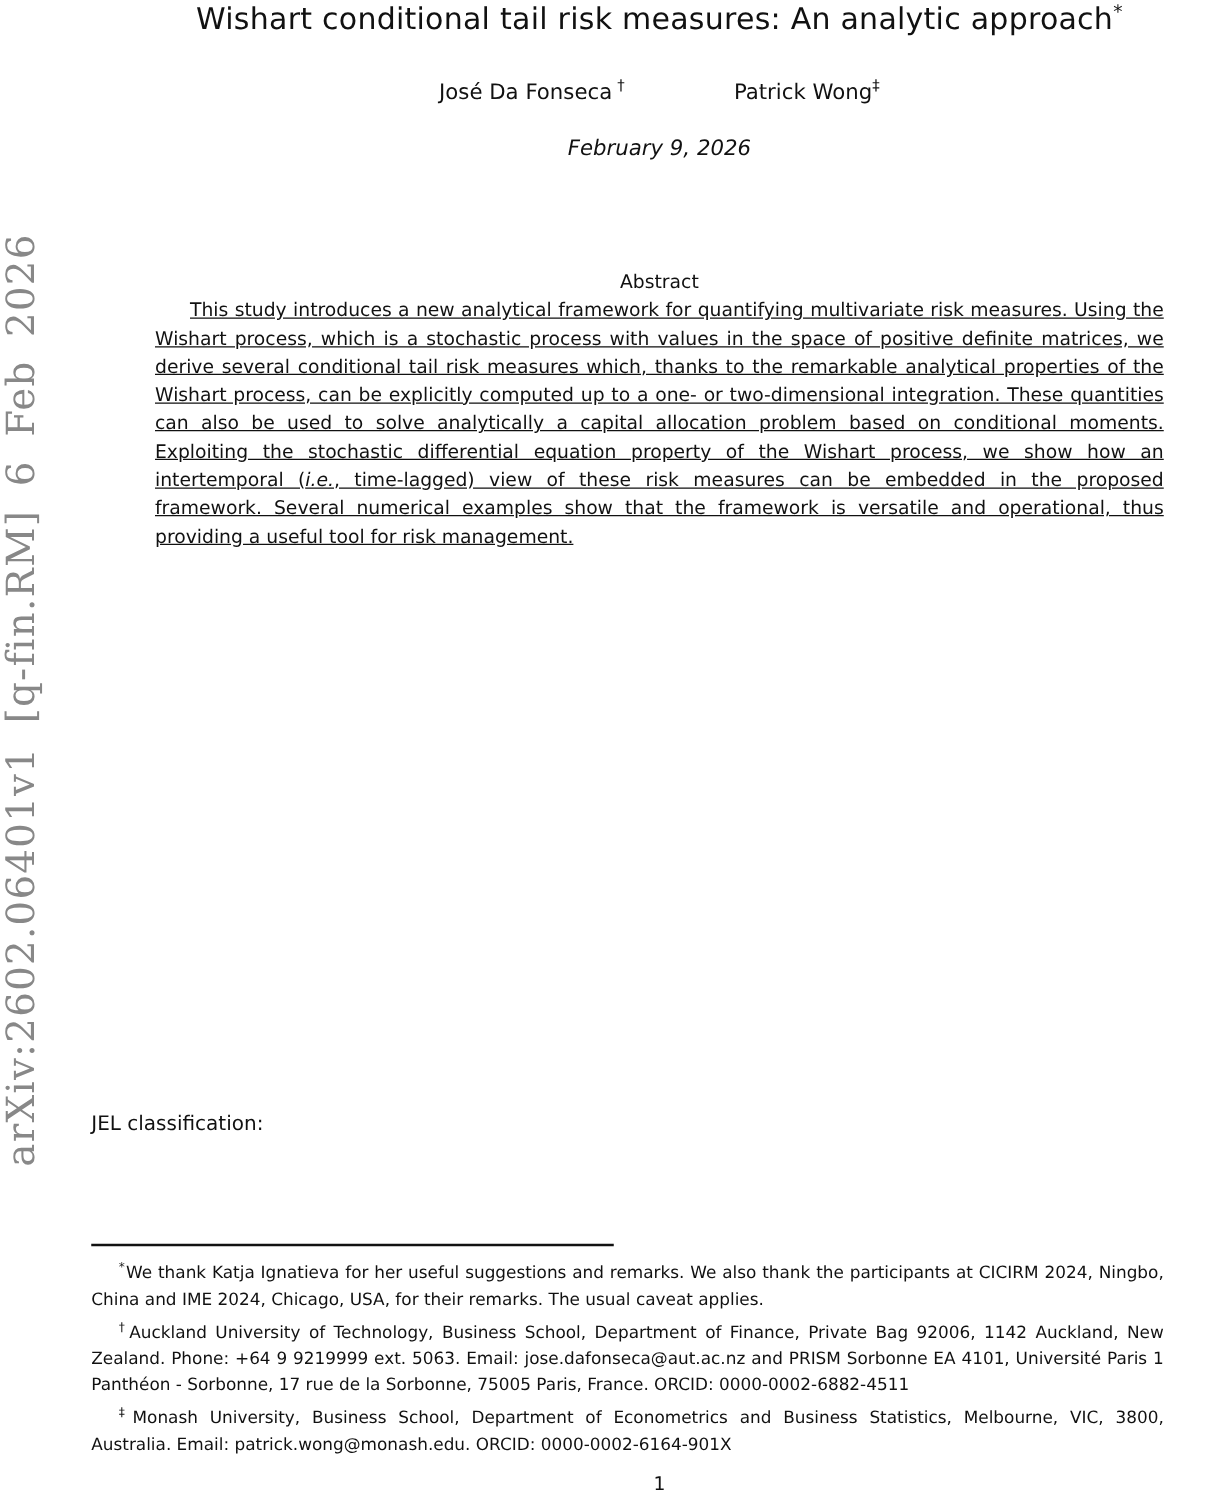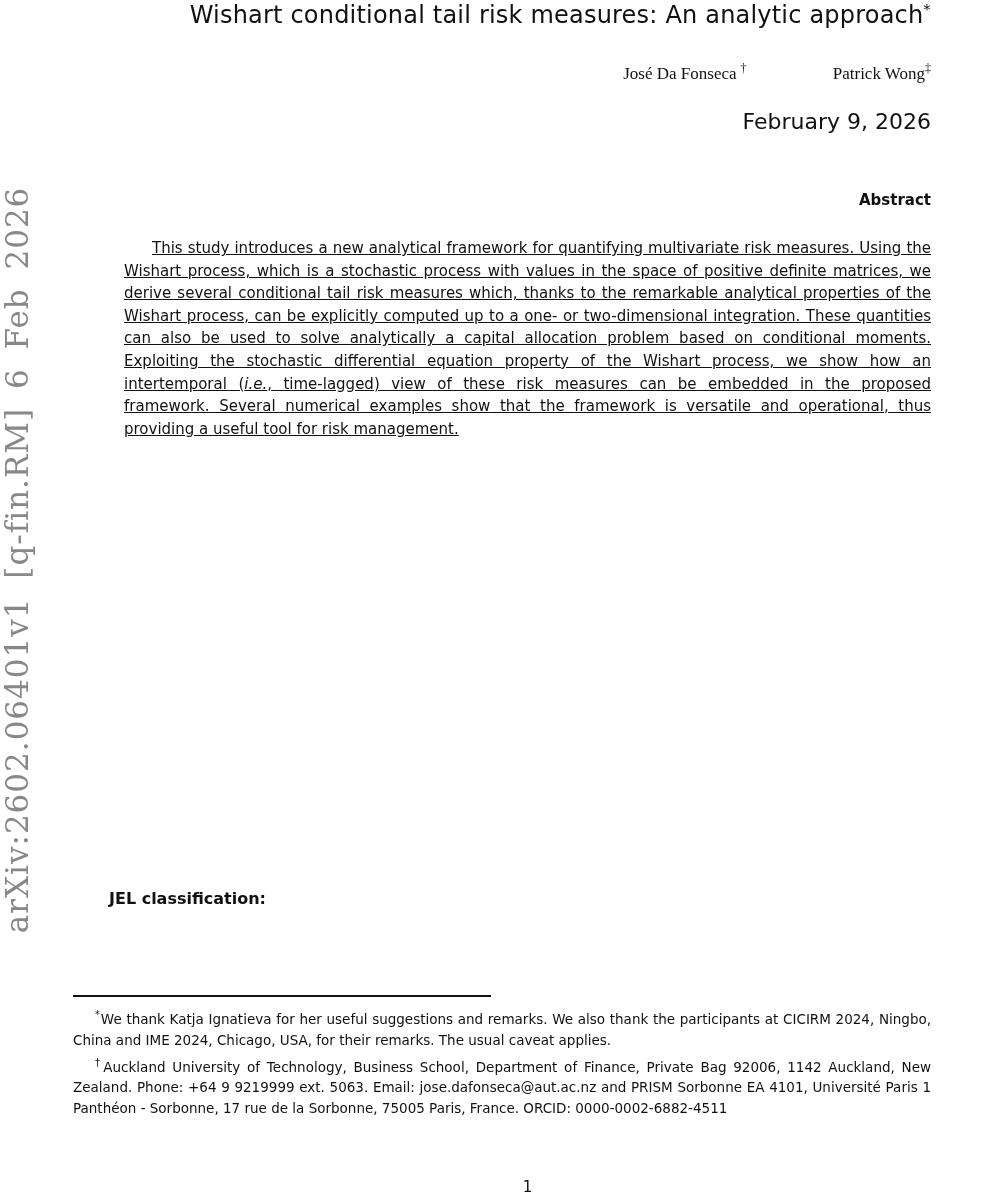--- a/index.html
+++ b/index.html
@@ -24,43 +24,43 @@
     font-size: 31px;
     color: #888888;
     letter-spacing: 1px;
     word-spacing: 8px;
   }
 
   .centered-col {
     position: absolute;
     left: 124px;
     width: 807px;
-    text-align: right;
+    text-align: center;
   }
 
   .title {
     top: 0px;
     font-size: 24px;
     font-weight: 400;
     white-space: nowrap;
     letter-spacing: 0.2px;
   }
   .title sup { font-size: 62%; }
 
-  .authors { top: 61px; font-size: 17px; font-family: Liberation Serif, serif; }
+  .authors { top: 61px; font-size: 17px; }
   .author-first { margin-right: 82px; }
   .authors sup { font-size: 70%; }
   .author-first sup { margin-left: 4px; }
 
-  .date { top: 109px; font-size: 22px; }
+  .date { top: 109px; font-size: 17px; font-style: italic; }
 
   .abstract-heading {
-    top: 191px;
+    top: 216px;
     font-size: 15px;
-    font-weight: bold;
+    font-weight: normal;
   }
 
   .abstract-body {
     position: absolute;
     top: 237px;
     left: 124px;
     width: 807px;
     font-size: 15px;
     line-height: 22.6px;
     text-align: justify;
@@ -69,21 +69,21 @@
   }
 
   .meta-block {
     position: absolute;
     top: 886px;
     left: 73px;
     width: 858px;
     font-size: 16px;
     line-height: 26px;
   }
-  .meta-label { font-weight: bold; margin-left: 36px; }
+  .meta-label { font-weight: normal; }
 
   .footnote-rule {
     position: absolute;
     top: 995px;
     left: 73px;
     width: 418px;
     height: 0;
     border-top: 2px solid #111111;
   }
 
@@ -128,15 +128,16 @@
 
 <div class="meta-block">
   <div class="meta-label">JEL classification:</div>
 </div>
 
 <div class="footnote-rule"></div>
 
 <div class="footnotes">
   <p class="footnote"><sup>*</sup><span>We thank Katja Ignatieva for her useful suggestions and remarks. We also thank the participants at CICIRM 2024, Ningbo, China and IME 2024, Chicago, USA, for their remarks. The usual caveat applies.</span></p>
   <p class="footnote"><sup>†</sup><span>Auckland University of Technology, Business School, Department of Finance, Private Bag 92006, 1142 Auckland, New Zealand. Phone: +64 9 9219999 ext. 5063. Email: jose.dafonseca@aut.ac.nz and PRISM Sorbonne EA 4101, Université Paris 1 Panthéon - Sorbonne, 17 rue de la Sorbonne, 75005 Paris, France. ORCID: 0000-0002-6882-4511</span></p>
+  <p class="footnote"><sup>‡</sup><span>Monash University, Business School, Department of Econometrics and Business Statistics, Melbourne, VIC, 3800, Australia. Email: patrick.wong@monash.edu. ORCID: 0000-0002-6164-901X</span></p>
 </div>
 
 <div class="page-number">1</div>
 
 </body></html>

